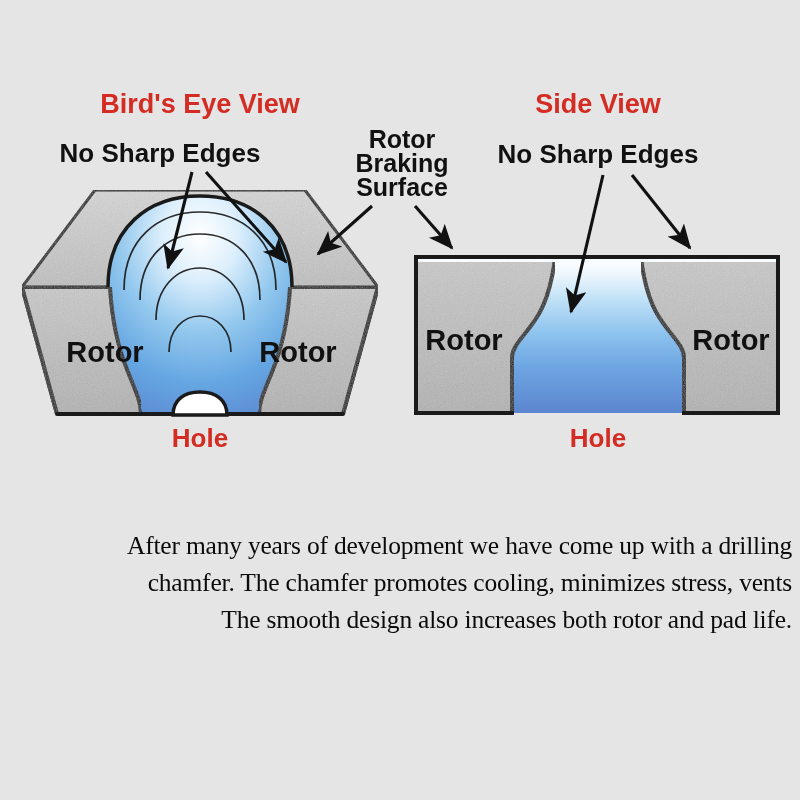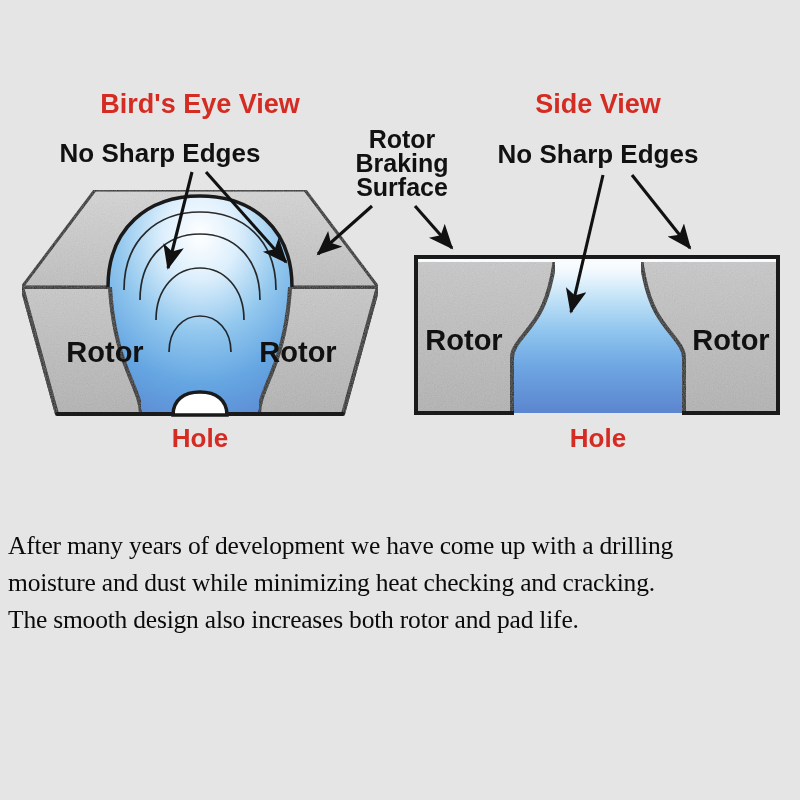--- a/index.html
+++ b/index.html
@@ -37,21 +37,21 @@
   .heading-black {
     font-family: "Liberation Sans", sans-serif;
     font-weight: bold;
     fill: #111111;
   }
   .body-copy {
     position: absolute;
     left: 8px;
     top: 527px;
     width: 784px;
-    text-align: left;
+    text-align: right;
     font-family: "Liberation Serif", serif;
     font-size: 25.5px;
     line-height: 37px;
     color: #0b0b0b;
     letter-spacing: -0.2px;
   }
   .body-copy p {
     margin: 0;
   }
 </style>
@@ -225,17 +225,17 @@
 
       <text class="heading-black" x="464" y="350" font-size="29" text-anchor="middle">Rotor</text>
       <text class="heading-black" x="731" y="350" font-size="29" text-anchor="middle">Rotor</text>
 
       <text class="heading-red" x="598" y="447" font-size="26" text-anchor="middle">Hole</text>
     </g>
   </svg>
 
   <div class="body-copy">
     <p>After many years of development we have come up with a drilling</p>
-    <p>moisture and dust while minimizing heat checking and cracking.</p>
+    <p>chamfer. The chamfer promotes cooling, minimizes stress, vents</p>
     <p>The smooth design also increases both rotor and pad life.</p>
   </div>
 
 </div>
 
 </body></html>

